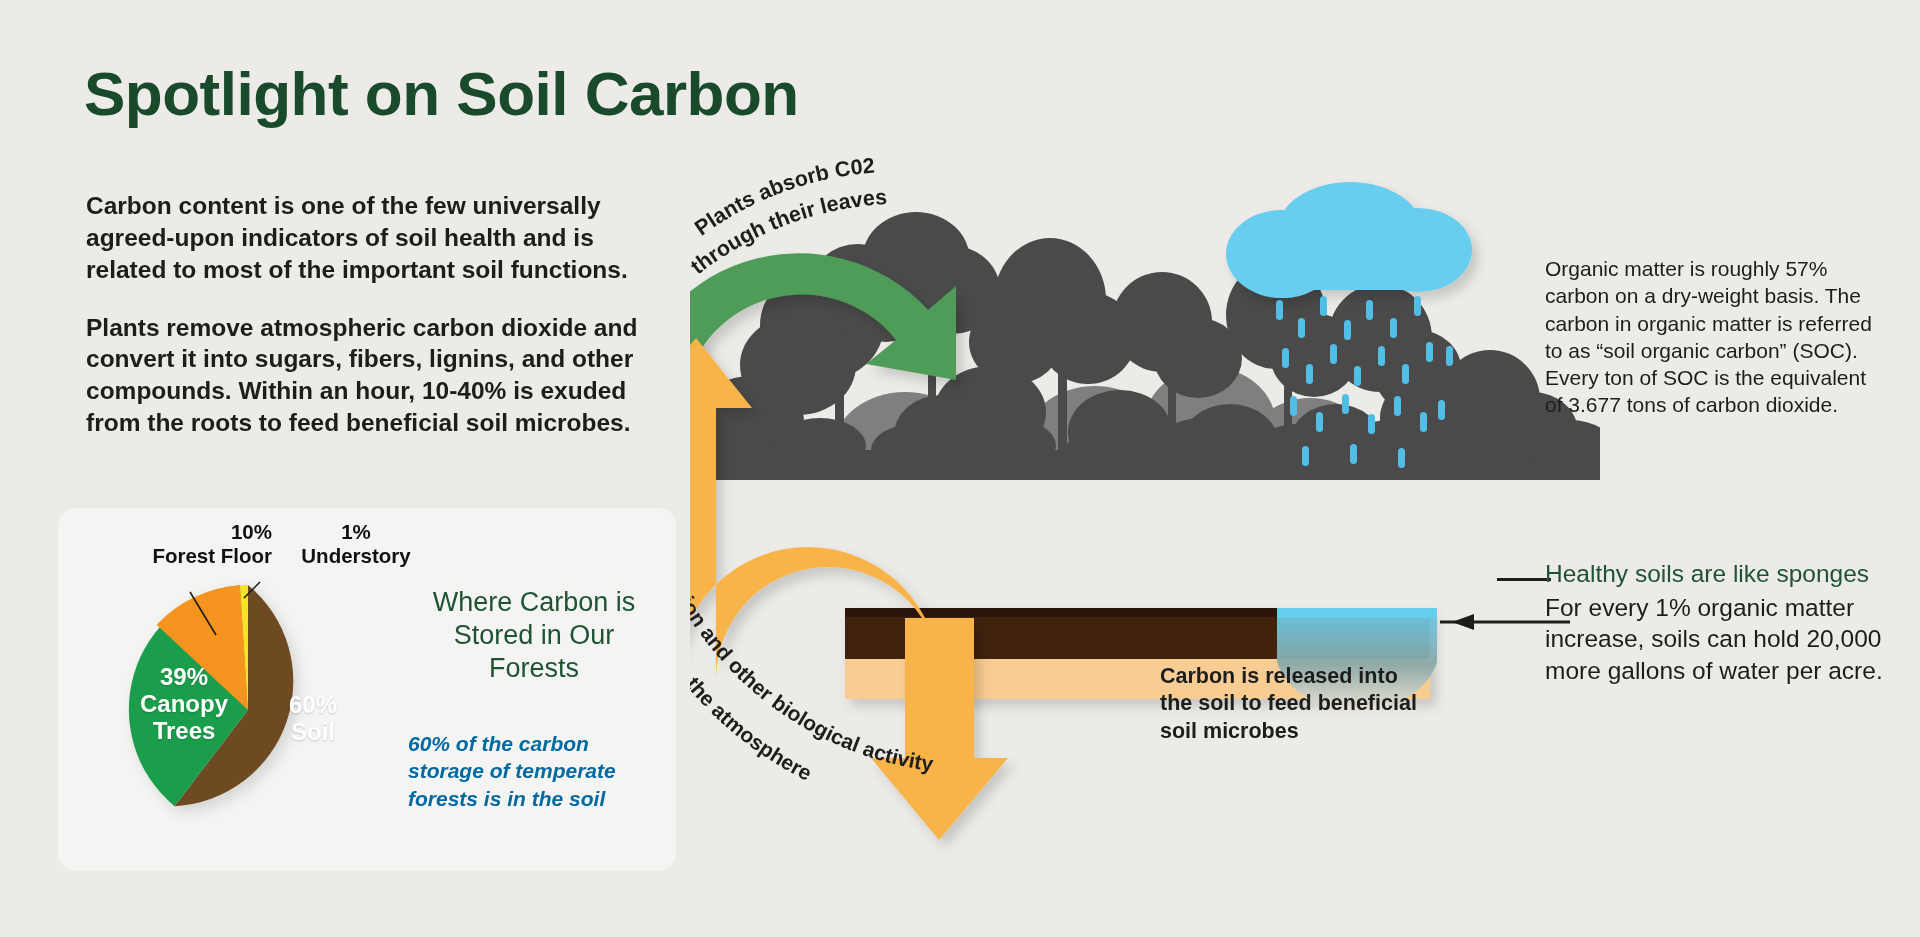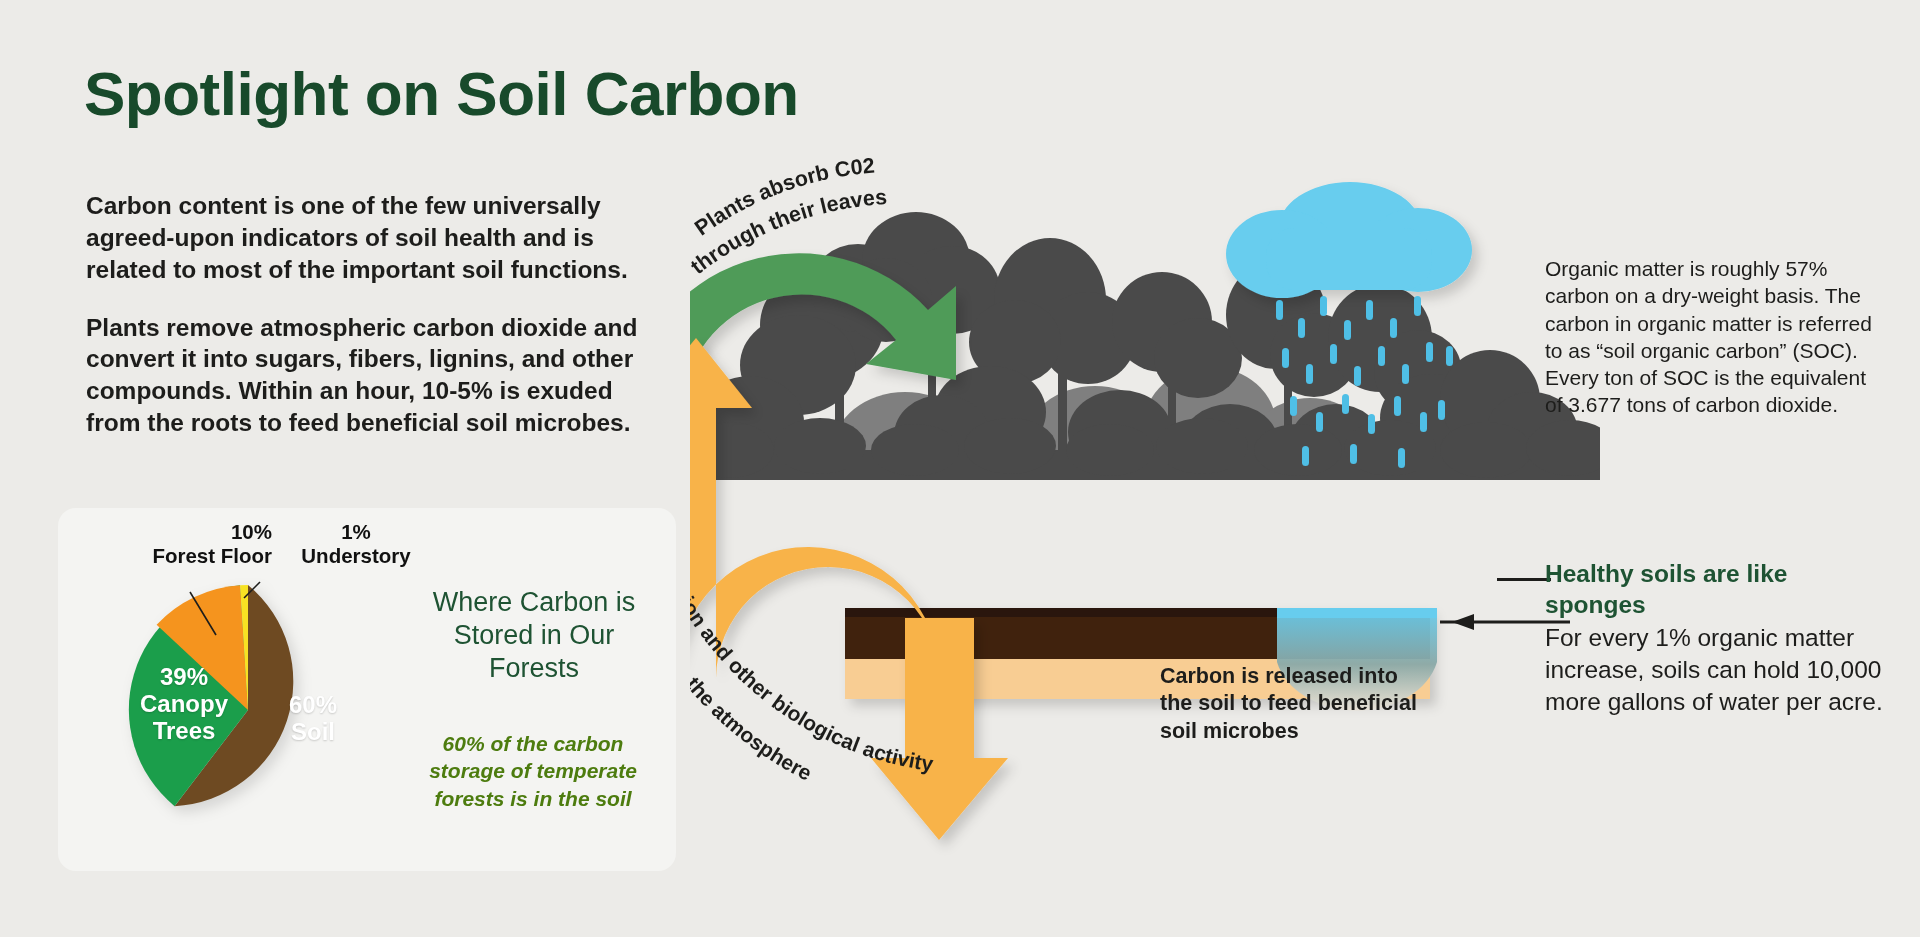--- a/index.html
+++ b/index.html
@@ -46,22 +46,22 @@
   .callout-ff { left: 62px; top: 12px; width: 152px; text-align: right; }
   .callout-us { left: 222px; top: 12px; width: 152px; }
 
   .pie-title {
     position: absolute; left: 356px; top: 78px; width: 240px;
     font-size: 27px; font-weight: normal; color: #1e5333;
     text-align: center; line-height: 1.22;
   }
   .pie-caption {
     position: absolute; left: 350px; top: 222px; width: 250px;
-    font-size: 21px; font-style: italic; font-weight: bold; color: #4d7c0f;
-    text-align: center; line-height: 1.3;
+    font-size: 21px; font-style: italic; font-weight: bold; color: #0369a1;
+    line-height: 1.3;
   }
 
   
   .scene { position: absolute; left: 690px; top: 150px; width: 910px; height: 720px; }
   .scene svg { position: absolute; left: 0; top: 0; }
 
   .curve-text { font-family: "Liberation Sans", sans-serif; font-weight: bold; fill: #1d1d1b; }
 
   .callout-soil {
     position: absolute; left: 1160px; top: 663px; width: 270px;
@@ -72,35 +72,35 @@
   .right-top {
     position: absolute; left: 1545px; top: 255px; width: 340px;
     font-size: 21px; line-height: 1.3; color: #1d1d1b;
   }
   .sponge-rule {
     position: absolute; left: 1497px; top: 578px; width: 54px; height: 3px;
     background: #1d1d1b;
   }
   .right-bottom { position: absolute; left: 1545px; top: 559px; width: 345px; }
   .sponge-head {
-    font-size: 24.5px; font-weight: bold; color: #1e5333; line-height: 1.25;
+    font-size: 24.5px; font-weight: normal; color: #1e5333; line-height: 1.25;
     margin-bottom: 2px;
   }
   .sponge-body { font-size: 24.5px; line-height: 1.3; color: #1d1d1b; }
 </style>
 </head>
 <body>
 
 <div class="stage">
 
   <div class="page-title">Spotlight on Soil Carbon</div>
 
   <div class="lead-block">
     <div class="lead-p">Carbon content is one of the few universally agreed-upon indicators of soil health and is related to most of the important soil functions.</div>
-    <div class="lead-p">Plants remove atmospheric carbon dioxide and convert it into sugars, fibers, lignins, and other compounds. Within an hour, 10-5% is exuded from the roots to feed beneficial soil microbes.</div>
+    <div class="lead-p">Plants remove atmospheric carbon dioxide and convert it into sugars, fibers, lignins, and other compounds. Within an hour, 10-40% is exuded from the roots to feed beneficial soil microbes.</div>
   </div>
 
   <div class="pie-card">
 
     <div class="callout callout-ff">10%<br>Forest Floor</div>
     <div class="callout callout-us">1%<br>Understory</div>
 
     <div class="pie-wrap">
       <svg class="pie-svg" width="260" height="260" viewBox="0 0 260 260">
 
@@ -289,16 +289,16 @@
       </g>
     </svg>
   </div>
 
   <div class="callout-soil">Carbon is released into the soil to feed beneficial soil microbes</div>
 
   <div class="right-top">Organic matter is roughly 57% carbon on a dry-weight basis. The carbon in organic matter is referred to as “soil organic carbon” (SOC). Every ton of SOC is the equivalent of 3.677 tons of carbon dioxide.</div>
   <div class="sponge-rule"></div>
   <div class="right-bottom">
     <div class="sponge-head">Healthy soils are like sponges</div>
-    <div class="sponge-body">For every 1% organic matter increase, soils can hold 10,000 more gallons of water per acre.</div>
+    <div class="sponge-body">For every 1% organic matter increase, soils can hold 20,000 more gallons of water per acre.</div>
   </div>
 
 </div>
 
 </body></html>

